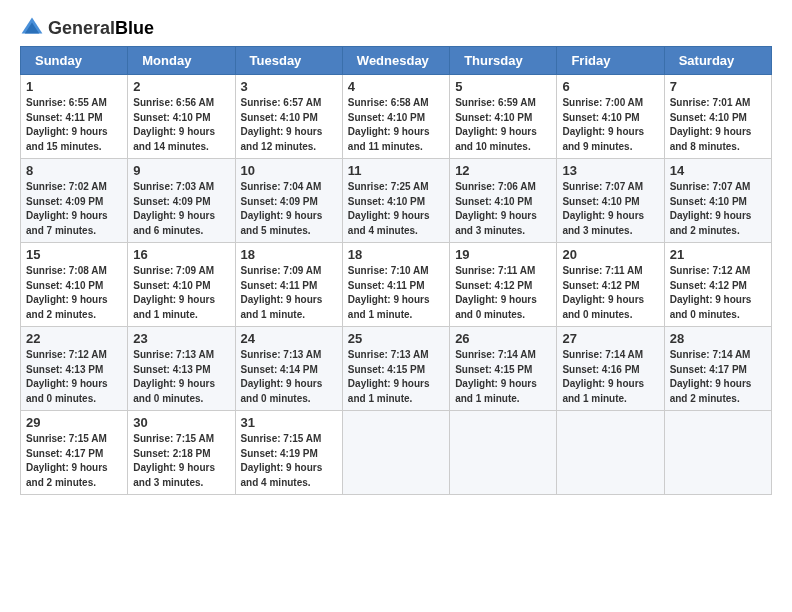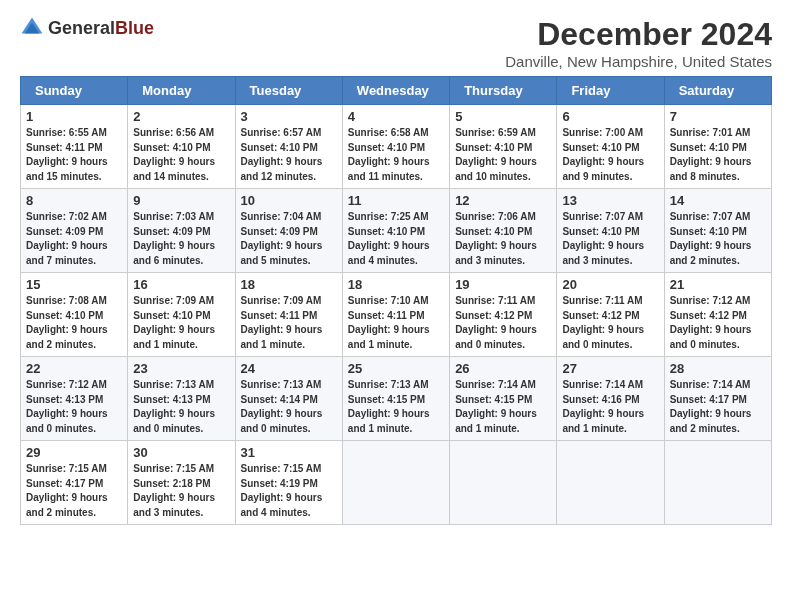--- a/index.html
+++ b/index.html
@@ -93,26 +93,22 @@
 <body>
 
 <div class="page">
   <div class="header-top">
     <div class="logo">
       <svg class="logo-icon" viewBox="0 0 30 30" xmlns="http://www.w3.org/2000/svg">
         <polygon points="15,2 28,22 2,22" fill="#4a90d9"></polygon>
         <polygon points="15,8 24,22 6,22" fill="#2a70b9"></polygon>
       </svg>
       <div>
-        <span style="font-size:18px;font-weight:bold;color:#333;">General</span><span style="font-size:18px;font-weight:bold;color:#7f1d1d;">Blue</span>
+        <span style="font-size:18px;font-weight:bold;color:#333;">General</span><span style="font-size:18px;font-weight:bold;color:#000000;">Blue</span>
       </div>
-    </div>
-    <div class="title-block">
-      <div class="main-title">December 2024</div>
-      <div class="subtitle">Danville, New Hampshire, United States</div>
     </div>
   </div>
 
   <table class="calendar">
     <thead>
       <tr>
         <th>Sunday</th>
         <th>Monday</th>
         <th>Tuesday</th>
         <th>Wednesday</th>

